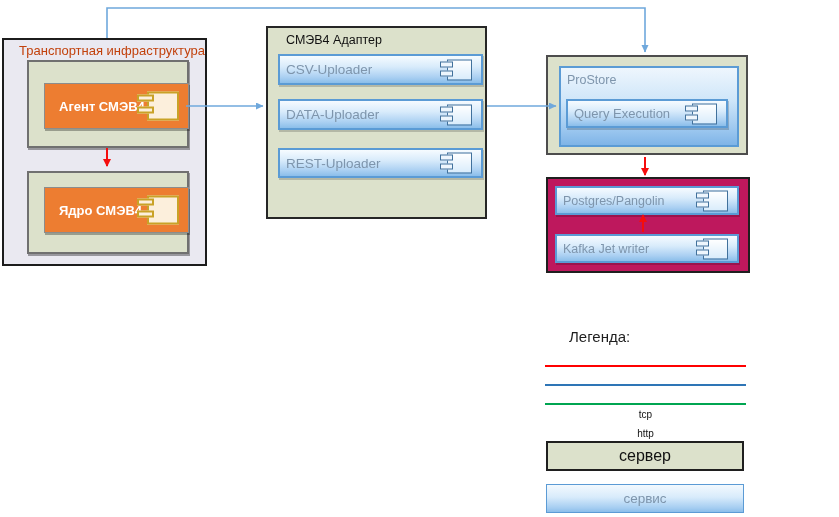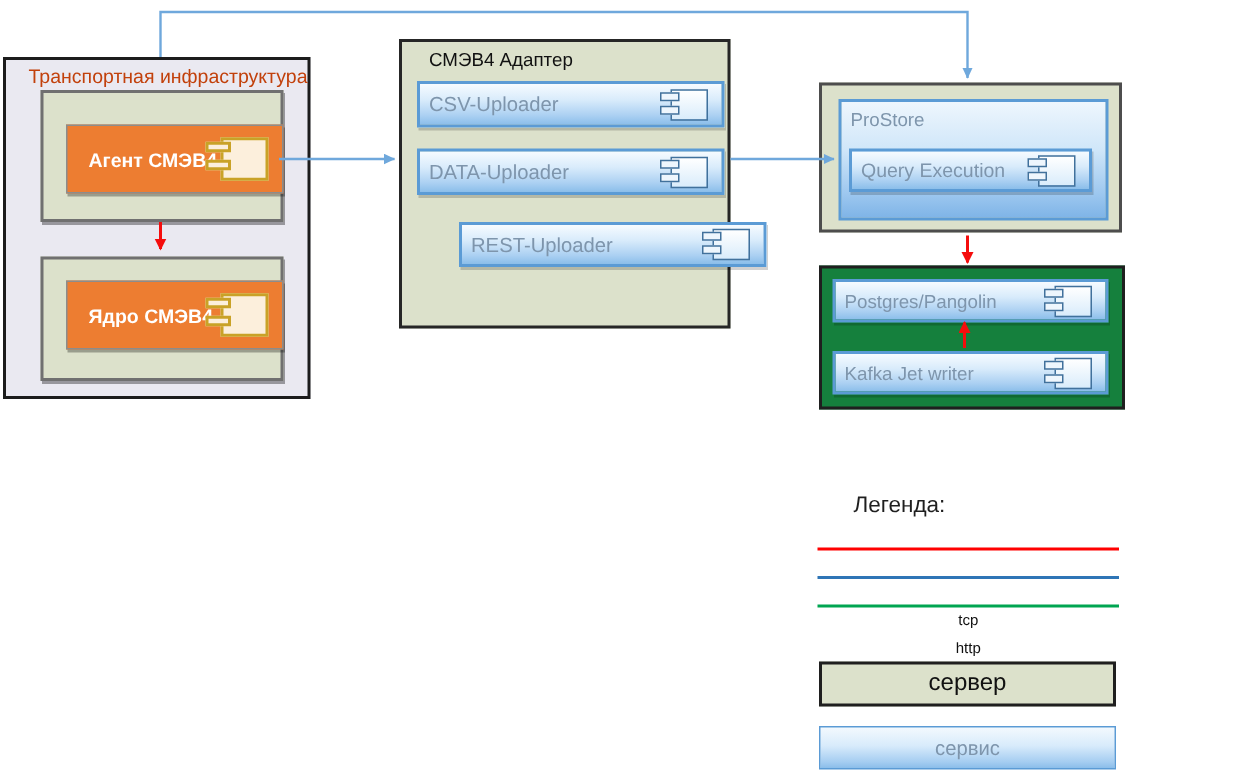--- a/index.html
+++ b/index.html
@@ -25,31 +25,31 @@
 
   .adapter-box{left:266px;top:26px;width:221px;height:193px;background:#dce1cb;border:2px solid #262626;}
   .adapter-title{left:18px;top:5px;font-size:12.5px;color:#111;}
 
   .blue-cmp{background:linear-gradient(180deg,#f6fbff 0%,#d8ebfb 40%,#abd0f2 78%,#8bbeea 100%);
     border:2px solid #5b9bd5;box-shadow:1px 2px 0 rgba(0,0,0,0.18);}
   .blue-cmp .lbl{position:absolute;left:6px;top:0;height:100%;display:flex;align-items:center;
     color:#7e95ac;font-size:13.5px;}
   .up1{left:10px;top:26px;width:205px;height:31px;}
   .up2{left:10px;top:71px;width:205px;height:31px;}
-  .up3{left:10px;top:120px;width:205px;height:30px;margin-left:28px;}
+  .up3{left:10px;top:120px;width:205px;height:30px;}
 
   .prostore-outer{left:546px;top:55px;width:202px;height:100px;background:#dce1cb;border:2px solid #4d4d4d;}
   .prostore-box{left:11px;top:9px;width:180px;height:81px;
     background:linear-gradient(180deg,#eef6fd 0%,#cfe6f9 42%,#9cc7ef 80%,#7fb4e7 100%);
     border:2px solid #5b9bd5;padding-left:27px;}
   .prostore-title{left:6px;top:5px;font-size:12.5px;color:#7e95ac;}
   .query-cmp{left:5px;top:31px;width:162px;height:29px;}
   .query-cmp .lbl{font-size:13px;}
 
-  .storage-outer{left:546px;top:177px;width:204px;height:96px;background:#15803d;border:2px solid #1f1f1f;}
+  .storage-outer{left:546px;top:177px;width:204px;height:96px;background:#be185d;border:2px solid #1f1f1f;}
   .pg-cmp{left:7px;top:7px;width:184px;height:29px;}
   .kafka-cmp{left:7px;top:55px;width:184px;height:29px;}
   .pg-cmp .lbl,.kafka-cmp .lbl{font-size:12.5px;}
 
   
   .cmp-icon{position:absolute;}
   .cmp-body,.cmp-tab{position:absolute;box-sizing:border-box;}
   .icon-blue{right:9px;top:50%;transform:translateY(-50%);width:32px;height:21px;}
   .icon-blue .cmp-body{right:0;top:0;width:25px;height:21px;border:1.5px solid #41719c;
     background:linear-gradient(180deg,#ffffff, #d9ecfb);}

